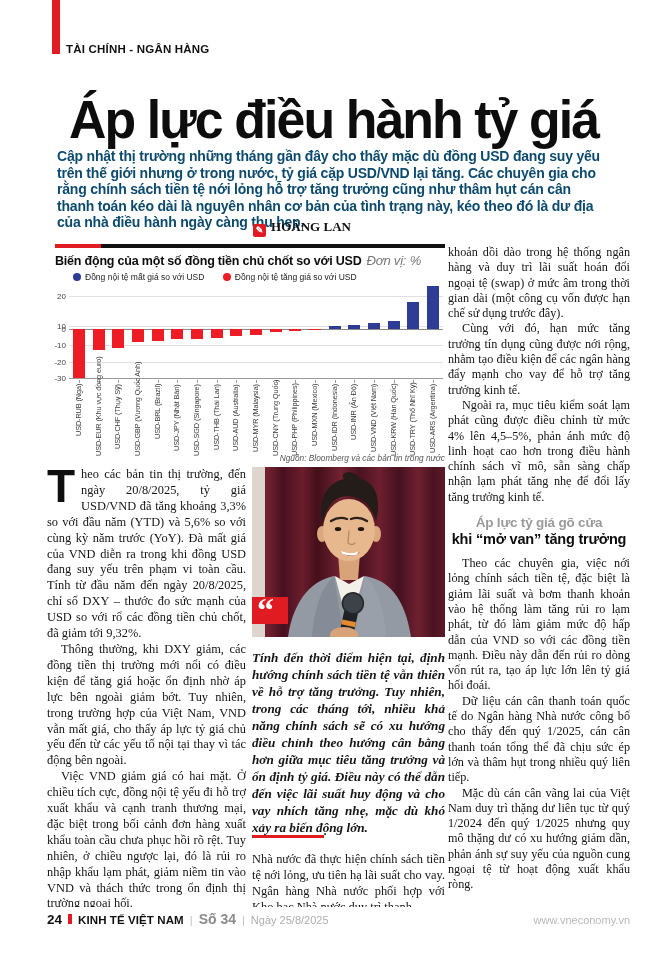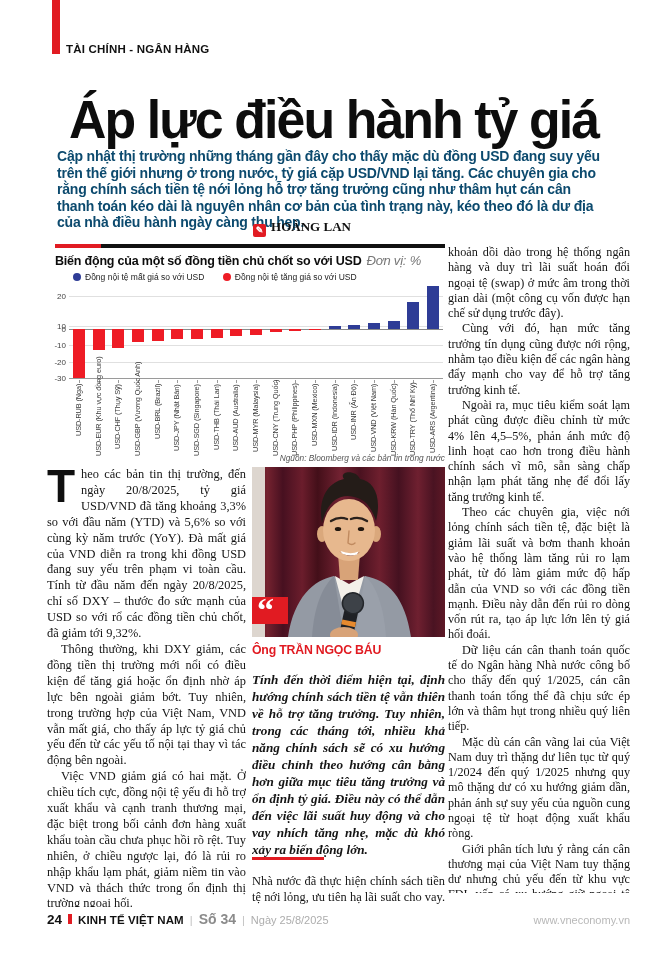--- a/index.html
+++ b/index.html
@@ -261,30 +261,33 @@
         <circle cx="98" cy="136" r="10.5" fill="#3d4248"></circle>
         <circle cx="98" cy="136" r="10.5" fill="none" stroke="#23262a" stroke-width="1.5"></circle>
         <rect x="91" y="154" width="14" height="5" fill="#e78a2e"></rect>
       </g>
       <ellipse cx="92" cy="168" rx="14" ry="8" fill="#d8a378"></ellipse>
     </svg>
     <div id="photo-badge">
         <span>“</span>
       </div>
   </div>
-  <div id="photo-caption-name">Ông TRẦN NGỌC BÁU</div>
   <div id="expert-quote">Tính đến thời điểm hiện tại, định hướng chính sách tiền tệ vẫn thiên về hỗ trợ tăng trưởng. Tuy nhiên, trong các tháng tới, nhiều khả năng chính sách sẽ có xu hướng điều chỉnh theo hướng cân bằng hơn giữa mục tiêu tăng trưởng và ổn định tỷ giá. Điều này có thể dẫn đến việc lãi suất huy động và cho vay nhích tăng nhẹ, mặc dù khó xảy ra biến động lớn.</div>
   <div id="quote-underline"></div>
   <p id="col2-after-quote">Nhà nước đã thực hiện chính sách tiền tệ nới lỏng, ưu tiên hạ lãi suất cho vay. Ngân hàng Nhà nước phối hợp với Kho bạc Nhà nước duy trì thanh</p>
 </div>
 
 <div id="col3" class="bodytext">
   <p>khoản dồi dào trong hệ thống ngân hàng và duy trì lãi suất hoán đổi ngoại tệ (swap) ở mức âm trong thời gian dài (một công cụ vốn được hạn chế sử dụng trước đây).</p>
   <p class="indent">Cùng với đó, hạn mức tăng trưởng tín dụng cũng được nới rộng, nhằm tạo điều kiện để các ngân hàng đẩy mạnh cho vay để hỗ trợ tăng trưởng kinh tế.</p>
   <p class="indent">Ngoài ra, mục tiêu kiểm soát lạm phát cũng được điều chỉnh từ mức 4% lên 4,5–5%, phản ánh mức độ linh hoạt cao hơn trong điều hành chính sách vĩ mô, sẵn sàng chấp nhận lạm phát tăng nhẹ để đổi lấy tăng trưởng kinh tế.</p>
+  <div id="subheading">
+    <div class="line1">Áp lực tỷ giá gõ cửa</div>
+    <div class="line2">khi “mở van” tăng trưởng</div>
+  </div>
   <p class="indent">Theo các chuyên gia, việc nới lỏng chính sách tiền tệ, đặc biệt là giảm lãi suất và bơm thanh khoản vào hệ thống làm tăng rủi ro lạm phát, từ đó làm giảm mức độ hấp dẫn của VND so với các đồng tiền mạnh. Điều này dẫn đến rủi ro dòng vốn rút ra, tạo áp lực lớn lên tỷ giá hối đoái.</p>
   <p class="indent">Dữ liệu cán cân thanh toán quốc tế do Ngân hàng Nhà nước công bố cho thấy đến quý 1/2025, cán cân thanh toán tổng thể đã chịu sức ép lớn và thâm hụt trong nhiều quý liên tiếp.</p>
   <p class="indent">Mặc dù cán cân vãng lai của Việt Nam duy trì thặng dư liên tục từ quý 1/2024 đến quý 1/2025 nhưng quy mô thặng dư có xu hướng giảm dần, phản ánh sự suy yếu của nguồn cung ngoại tệ từ hoạt động xuất khẩu ròng.</p>
   <p class="indent">Giới phân tích lưu ý rằng cán cân thương mại của Việt Nam tuy thặng dư nhưng chủ yếu đến từ khu vực FDI, vốn có xu hướng giữ ngoại tệ tại nước ngoài hoặc chuyển lợi nhuận về công ty mẹ. Trong khi đó, doanh nghiệp trong nước vẫn gặp khó khăn về đơn hàng xuất khẩu.</p>
 </div>
 
 <div id="footer">
   <div id="footer-left">
     <span id="footer-page">24</span>
     <span class="footer-redbar"></span>

